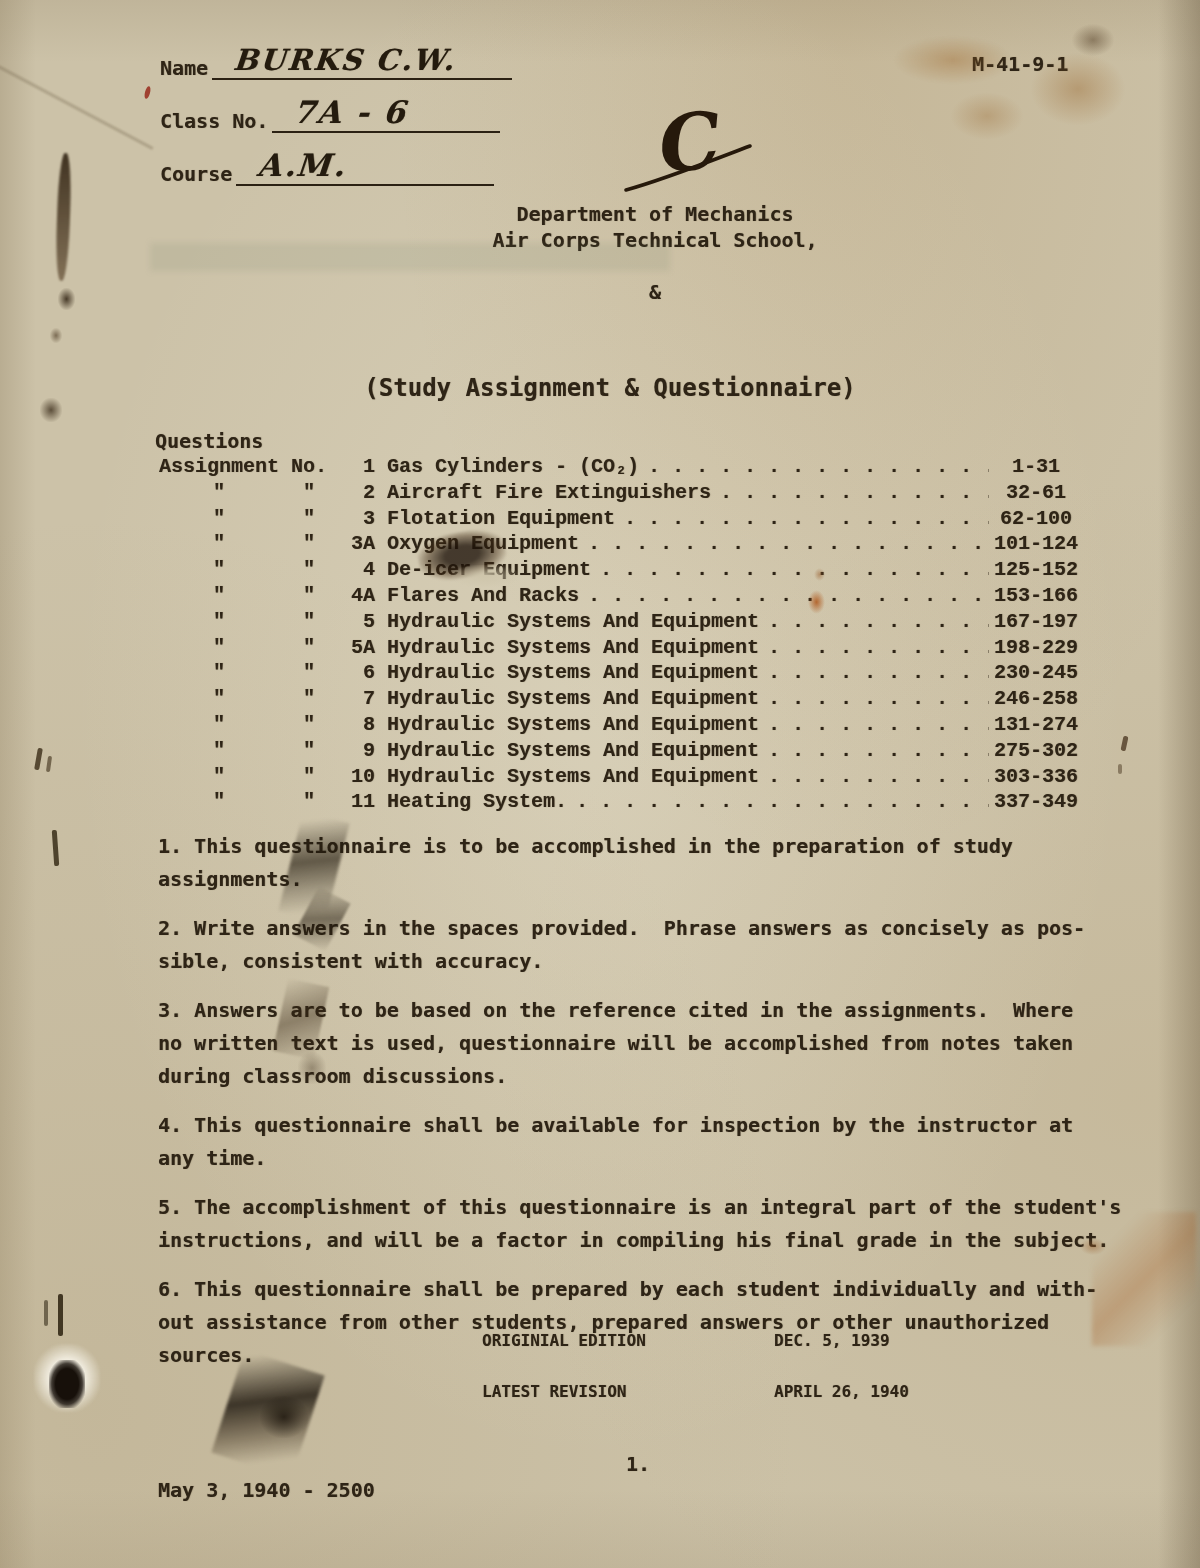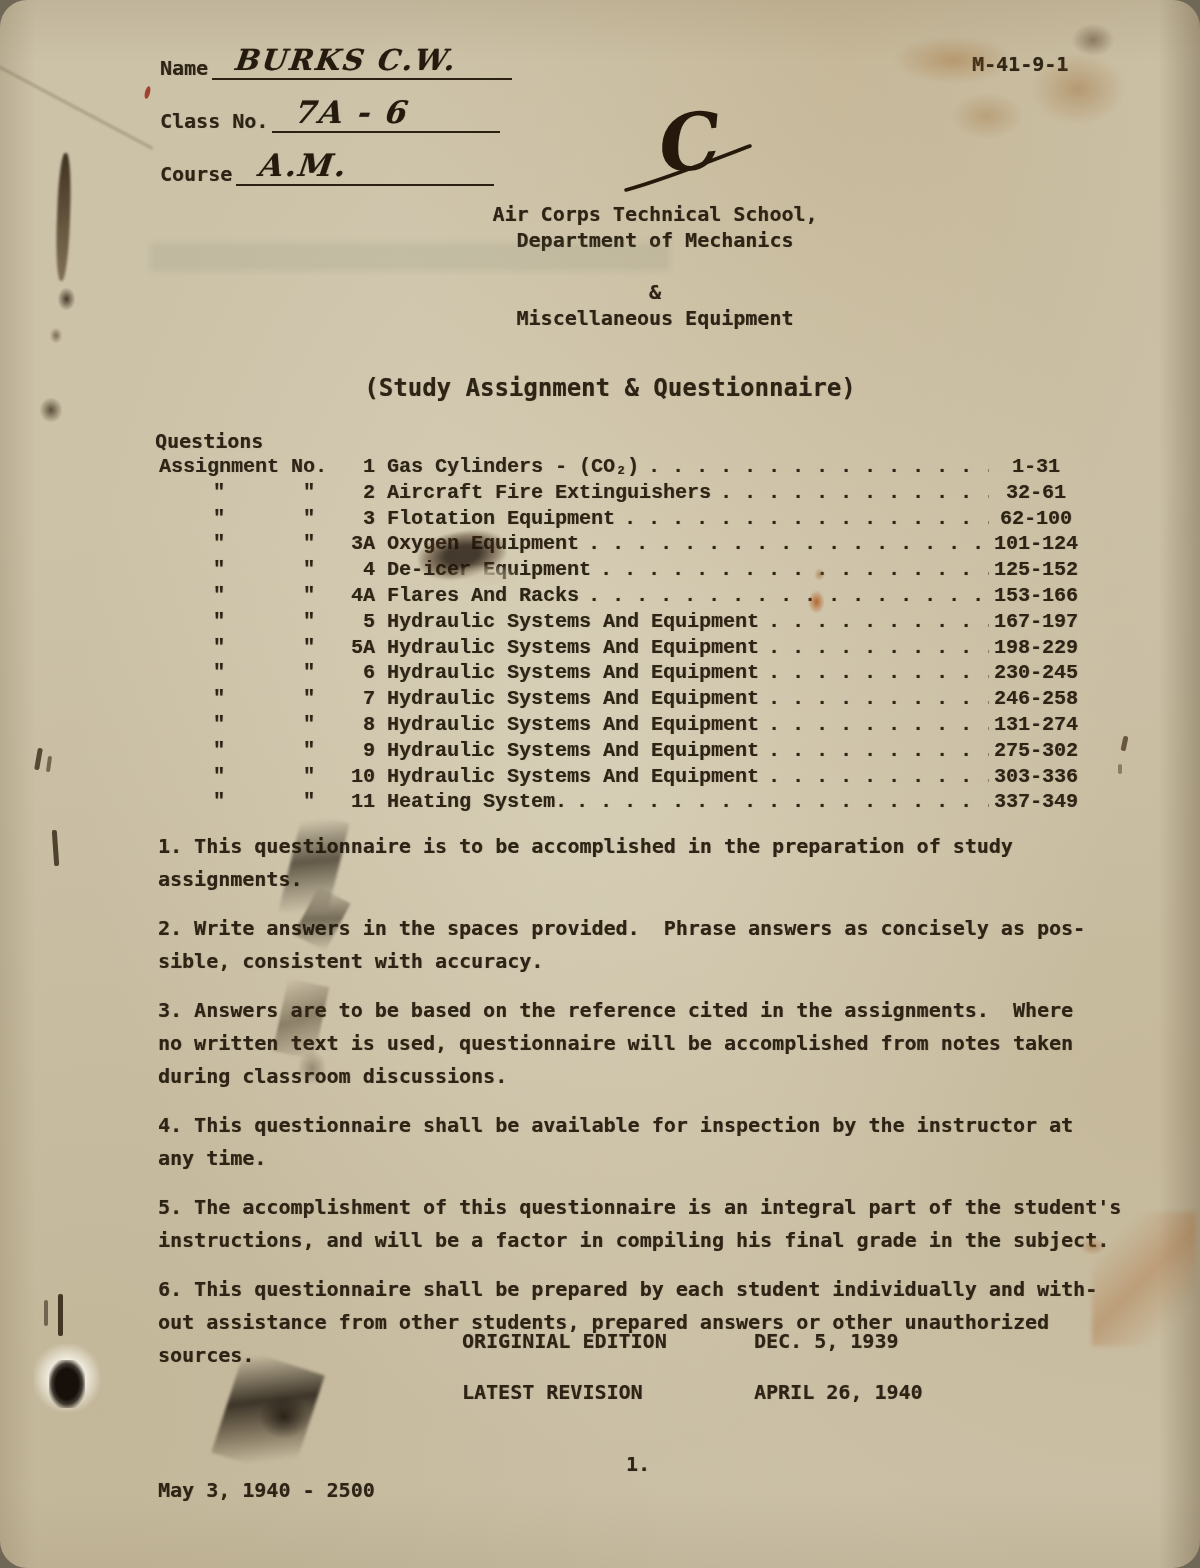--- a/index.html
+++ b/index.html
@@ -7,21 +7,21 @@
     position:relative;width:1200px;height:1568px;overflow:hidden;
     background-color:#ccc2a8;
     background-image:
       radial-gradient(ellipse at 70% 4%, rgba(160,120,60,.14), transparent 38%),
       radial-gradient(ellipse at 50% 45%, rgba(238,233,214,.33), transparent 62%),
       radial-gradient(ellipse at 8% 90%, rgba(165,145,105,.22), transparent 45%),
       radial-gradient(ellipse at 95% 70%, rgba(170,145,100,.18), transparent 40%),
       linear-gradient(90deg, rgba(140,124,94,.30), transparent 3%, transparent 96.5%, rgba(110,96,72,.45)),
       linear-gradient(180deg, rgba(150,134,104,.22), transparent 4%, transparent 95%, rgba(150,134,104,.18));
     font-family:"DejaVu Sans Mono","Liberation Mono",monospace;
-    font-weight:bold;color:#2e2416;border-radius:27px;
+    font-weight:bold;color:#2e2416;
   }
   .typed{text-shadow:.4px .4px .7px rgba(52,40,20,.5);}
   .hand{font-family:"DejaVu Serif","Liberation Serif",serif;font-style:italic;color:#241b0e;}
 
   
   .form-row{position:absolute;left:160px;font-size:20px;white-space:nowrap;}
   .blank{display:inline-block;border-bottom:2.5px solid #2b2113;height:26px;position:relative;vertical-align:bottom;margin-left:4px;}
   .blank .val{position:absolute;bottom:1px;left:24px;font-size:29px;letter-spacing:2px;transform:skewX(-8deg);white-space:nowrap;}
   #row-name{top:52px;}   #row-name  .blank{width:300px;}
   #row-class{top:105px;} #row-class .blank{width:228px;} #row-class .val{font-size:31px;}
@@ -45,21 +45,21 @@
   .toc-row .c3{width:40px;text-align:right;flex:none;}
   .toc-row .c4{padding-left:12px;flex:none;}
   .toc-row .c5{flex:1;overflow:hidden;padding-left:9px;}
   .toc-row .c6{width:94px;text-align:center;flex:none;}
 
   
   .paragraphs{position:absolute;top:830px;left:158px;width:968px;font-size:20px;}
   .paragraphs p{margin:0 0 16px 0;line-height:33px;white-space:pre-wrap;}
 
   
-  .editions{position:absolute;top:1328px;left:462px;font-size:20px;}
+  .editions{position:absolute;top:1328px;left:482px;font-size:16px;}
   .ed-row{display:flex;line-height:26px;margin-bottom:25px;}
   .ed-row .flabel{width:292px;flex:none;}
   .page-number{position:absolute;top:1452px;left:76px;width:1124px;text-align:center;font-size:20px;}
   .print-note{position:absolute;top:1478px;left:158px;font-size:20px;}
 
   
   .stain{position:absolute;pointer-events:none;}
   #st-tr1{left:893px;top:36px;width:120px;height:48px;background:radial-gradient(ellipse,rgba(158,104,44,.40),transparent 70%);filter:blur(1px);}
   #st-tr2{left:1030px;top:52px;width:96px;height:74px;background:radial-gradient(ellipse,rgba(150,98,40,.38),transparent 70%);}
   #st-tr3{left:950px;top:92px;width:74px;height:48px;background:radial-gradient(ellipse,rgba(150,98,40,.30),transparent 70%);}
@@ -109,25 +109,24 @@
   </div>
 
   <div class="doc-number typed">M-41-9-1</div>
 
   <svg class="grade-c" viewBox="0 0 160 110">
     <text x="52" y="72" font-family="DejaVu Serif, Liberation Serif, serif" font-style="italic" font-size="78" fill="#26190b" transform="rotate(-6 80 55)">C</text>
     <path d="M18,92 C55,82 105,62 142,48" stroke="#26190b" stroke-width="3.6" fill="none" stroke-linecap="round"></path>
   </svg>
 
   <div class="title-block typed">
+    <div>Department of Mechanics</div>
     <div>Air Corps Technical School,</div>
-    <div>Department of Mechanics</div>
     <div class="title-gap"></div>
     <div>&amp;</div>
-    <div>Miscellaneous Equipment</div>
   </div>
   <div class="subtitle-row typed">(Study Assignment &amp; Questionnaire)</div>
 
   <div class="toc typed">
     <div class="toc-qhdr">Questions</div>
 
     <div class="toc-row">
         <span class="c1">Assignment</span>
         <span class="c2">No.</span>
         <span class="c3">1</span>

